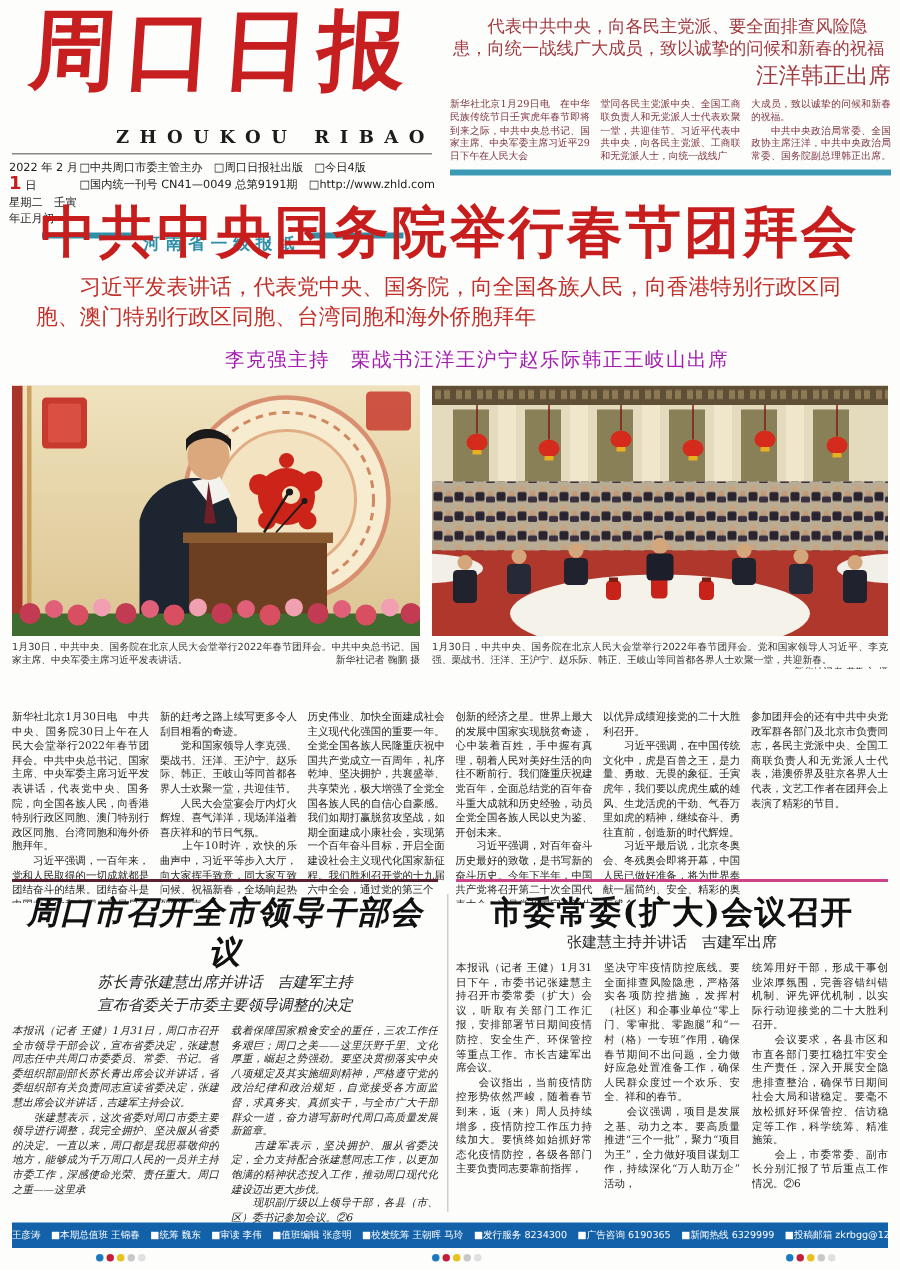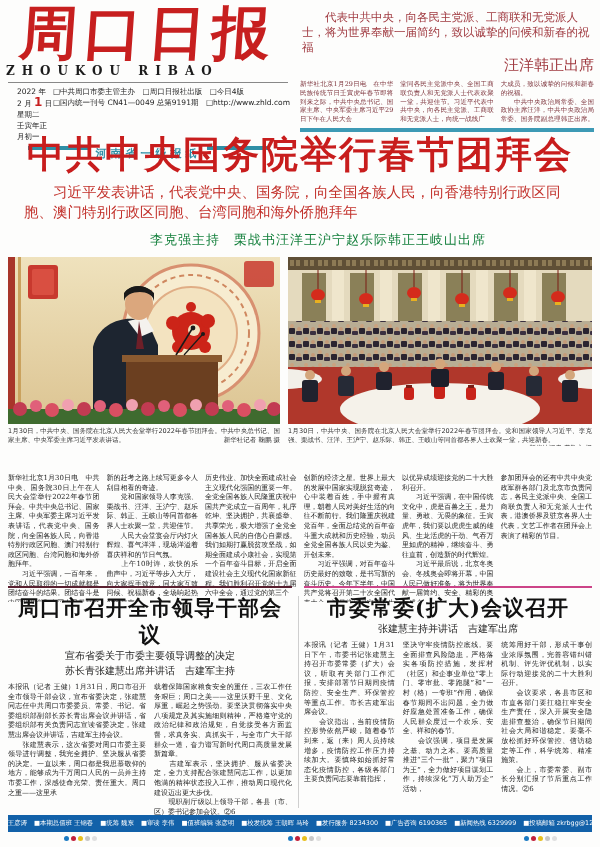--- a/index.html
+++ b/index.html
@@ -3,26 +3,26 @@
 <meta charset="utf-8">
 <style>
   html,body{margin:0;padding:0;background:#ffffff;}
   #page{position:relative;width:600px;height:847px;background:#fdfdfc;overflow:hidden;
         font-family:"DejaVu Serif","Liberation Serif",serif;color:#222;}
   
   #masthead{position:absolute;left:6px;top:2px;width:284px;height:126px;}
   .mast-title{font-size:58px;font-weight:bold;color:#c71f1f;letter-spacing:6px;
               text-align:center;line-height:62px;transform:skewX(-4deg);
               font-family:"DejaVu Serif",serif;}
-  .mast-pinyin{text-align:left;font-size:12px;font-weight:bold;letter-spacing:7px;
-               color:#1c1c1c;margin-top:0;font-family:"DejaVu Serif",serif;}
+  .mast-pinyin{text-align:right;font-size:12px;font-weight:bold;letter-spacing:7px;
+               color:#1c1c1c;margin-top:20px;font-family:"DejaVu Serif",serif;}
   .mast-rule{border-top:1px solid #888;margin:4px 2px 3px 2px;}
   .mast-meta{display:flex;font-size:7.5px;color:#222;line-height:11px;
              font-family:"DejaVu Sans","Liberation Sans",sans-serif;}
-  .mast-date{width:96px;margin-left:11px;}
+  .mast-date{width:96px;}
   .date-big{color:#c71f1f;font-size:12px;font-weight:bold;}
   .mast-info{flex:1;}
   .mast-info div{white-space:nowrap;}
   .grade-row{display:flex;align-items:flex-start;justify-content:center;margin-top:4px;}
   .grade-bar{height:4px;width:62px;background:#2f8fa6;}
   .grade-text{color:#2f8fa6;font-weight:bold;font-size:11px;letter-spacing:4px;margin:0 6px;}
   
   #topright{position:absolute;left:300px;top:6px;width:294px;height:122px;}
   .tr-headline{font-size:23px;font-weight:bold;color:#9c2b33;text-align:center;
                letter-spacing:1px;line-height:26px;}
@@ -31,39 +31,39 @@
   .tr-sub2{color:#a03a40;font-size:15px;text-align:right;margin-top:1px;}
   .tr-cols{display:flex;gap:7px;margin-top:5px;height:44px;overflow:hidden;}
   .tr-col{flex:1;font-size:6.5px;line-height:8.8px;text-align:justify;color:#7d333b;
           overflow:hidden;white-space:pre-line;}
   .tr-teal{height:4px;background:#3d9ab5;margin-top:4px;}
   
   #mainhead{position:absolute;left:0;top:132px;width:600px;height:124px;text-align:center;}
   .mh-title{font-size:37px;font-weight:bold;color:#c81d1d;letter-spacing:2px;line-height:44px;}
   .mh-sub{width:552px;margin:6px auto 0 auto;text-align:left;text-indent:2em;
           color:#c2302a;font-size:14.5px;line-height:20px;}
-  .mh-byline{color:#15803d;font-size:13px;margin-top:9px;letter-spacing:1px;padding-left:36px;}
+  .mh-byline{color:#a21caf;font-size:13px;margin-top:9px;letter-spacing:1px;padding-left:36px;}
   
   .photo{position:absolute;top:257px;height:167px;overflow:hidden;background:#e8dcc0;}
   #photoL{left:8px;width:272px;}
   #photoR{left:288px;width:304px;}
   .caption{position:absolute;top:427px;font-size:6.5px;line-height:8.5px;color:#333;
            text-align:justify;overflow:hidden;font-family:"DejaVu Sans",sans-serif;}
   #capL{left:8px;width:272px;height:19px;}
   #capR{left:288px;width:304px;height:19px;}
   .credit{float:right;}
   
   #mainbody{position:absolute;left:8px;top:474px;width:584px;height:128px;display:flex;gap:7px;}
   .mb-col{flex:1;font-size:7px;line-height:9.6px;text-align:justify;overflow:hidden;
           white-space:pre-line;color:#1d1d1d;}
   .div-left{position:absolute;left:8px;top:586px;width:284px;border-top:2px solid #5a2030;}
   .div-right{position:absolute;left:304px;top:586px;width:288px;border-top:2px solid #cc4488;}
   .vrule{position:absolute;left:298px;top:596px;height:212px;border-left:1px solid #cfcfcf;}
   
-  #artL{position:absolute;left:8px;top:594px;width:284px;height:216px;}
+  #artL{position:absolute;left:8px;top:594px;width:284px;height:216px;font-style:italic;}
   #artR{position:absolute;left:304px;top:594px;width:288px;height:216px;}
   .art-h1{font-size:21px;font-weight:bold;color:#111;text-align:center;letter-spacing:1px;
           line-height:27px;}
   .art-sub{font-size:10px;color:#222;text-align:center;line-height:15px;}
   .art-cols{display:flex;gap:8px;margin-top:5px;overflow:hidden;}
   .art-col{flex:1;font-size:7px;line-height:9.6px;text-align:justify;overflow:hidden;
            white-space:pre-line;color:#1d1d1d;}
   #artL .art-cols{height:140px;}
   #artR .art-cols{height:152px;}
   
@@ -100,21 +100,21 @@
       </div>
     </div>
     <div class="grade-row">
       <div class="grade-bar"></div>
       <div class="grade-text">河南省一级报纸</div>
       <div class="grade-bar"></div>
     </div>
   </div>
 
   <div id="topright">
-    <div class="tr-sub">代表中共中央，向各民主党派、工商联和无党派人士，将为世界奉献一届简约，致以诚挚的问候和新春的祝福</div>
+    <div class="tr-sub">代表中共中央，向各民主党派、要全面排查风险隐患，向统一战线广大成员，致以诚挚的问候和新春的祝福</div>
     <div class="tr-sub2">汪洋韩正出席</div>
     <div class="tr-cols">
       <div class="tr-col">新华社北京1月29日电　在中华民族传统节日壬寅虎年春节即将到来之际，中共中央总书记、国家主席、中央军委主席习近平29日下午在人民大会</div>
       <div class="tr-col">堂同各民主党派中央、全国工商联负责人和无党派人士代表欢聚一堂，共迎佳节。习近平代表中共中央，向各民主党派、工商联和无党派人士，向统一战线广</div>
       <div class="tr-col">大成员，致以诚挚的问候和新春的祝福。
 　　中共中央政治局常委、全国政协主席汪洋，中共中央政治局常委、国务院副总理韩正出席。（下转第二版）</div>
     </div>
     <div class="tr-teal"></div>
   </div>
 
@@ -312,22 +312,22 @@
 　　中共中央、全国人大常委会、国务院、最高人民法院、最高人民检察院、全国政协、中央军委领导同志和老同志出席团拜会。</div>
     <div class="mb-col">参加团拜会的还有中共中央党政军群各部门及北京市负责同志，各民主党派中央、全国工商联负责人和无党派人士代表，港澳侨界及驻京各界人士代表，文艺工作者在团拜会上表演了精彩的节目。</div>
   </div>
 
   <div class="div-left"></div>
   <div class="div-right"></div>
   <div class="vrule"></div>
 
   <div id="artL">
     <div class="art-h1">周口市召开全市领导干部会议</div>
+    <div class="art-sub">苏长青张建慧出席并讲话　吉建军主持</div>
     <div class="art-sub">宣布省委关于市委主要领导调整的决定</div>
-    <div class="art-sub">苏长青张建慧出席并讲话　吉建军主持</div>
     <div class="art-cols">
       <div class="art-col">本报讯（记者 王健）1月31日，周口市召开全市领导干部会议，宣布省委决定，张建慧同志任中共周口市委委员、常委、书记。省委组织部副部长苏长青出席会议并讲话，省委组织部有关负责同志宣读省委决定，张建慧出席会议并讲话，吉建军主持会议。
 　　张建慧表示，这次省委对周口市委主要领导进行调整，我完全拥护、坚决服从省委的决定。一直以来，周口都是我思慕敬仰的地方，能够成为千万周口人民的一员并主持市委工作，深感使命光荣、责任重大。周口之重——这里承</div>
       <div class="art-col">载着保障国家粮食安全的重任，三农工作任务艰巨；周口之美——这里沃野千里、文化厚重，崛起之势强劲。要坚决贯彻落实中央八项规定及其实施细则精神，严格遵守党的政治纪律和政治规矩，自觉接受各方面监督，求真务实、真抓实干，与全市广大干部群众一道，奋力谱写新时代周口高质量发展新篇章。
 　　吉建军表示，坚决拥护、服从省委决定，全力支持配合张建慧同志工作，以更加饱满的精神状态投入工作，推动周口现代化建设迈出更大步伐。
 　　现职副厅级以上领导干部，各县（市、区）委书记参加会议。②6</div>
     </div>
   </div>
 
   <div id="artR">

